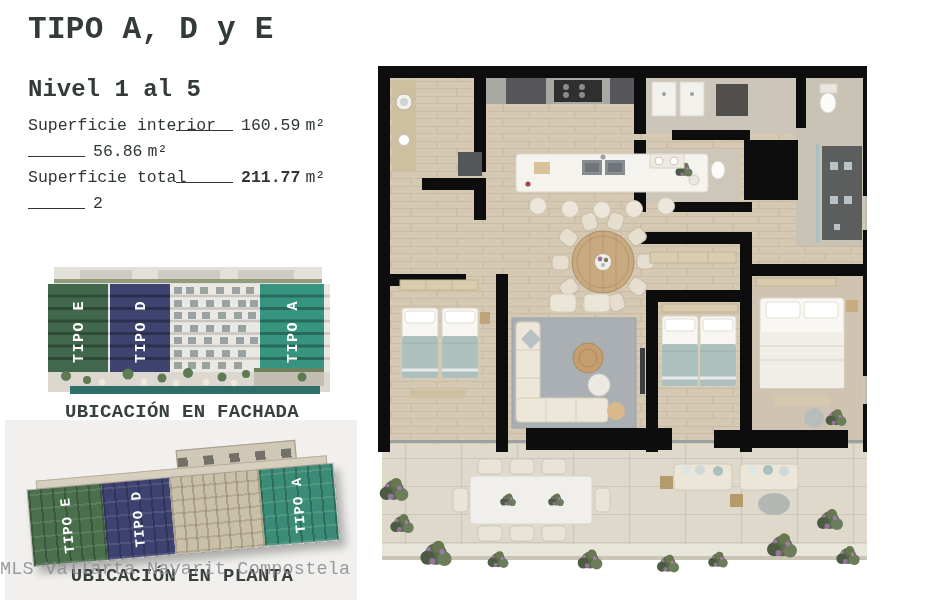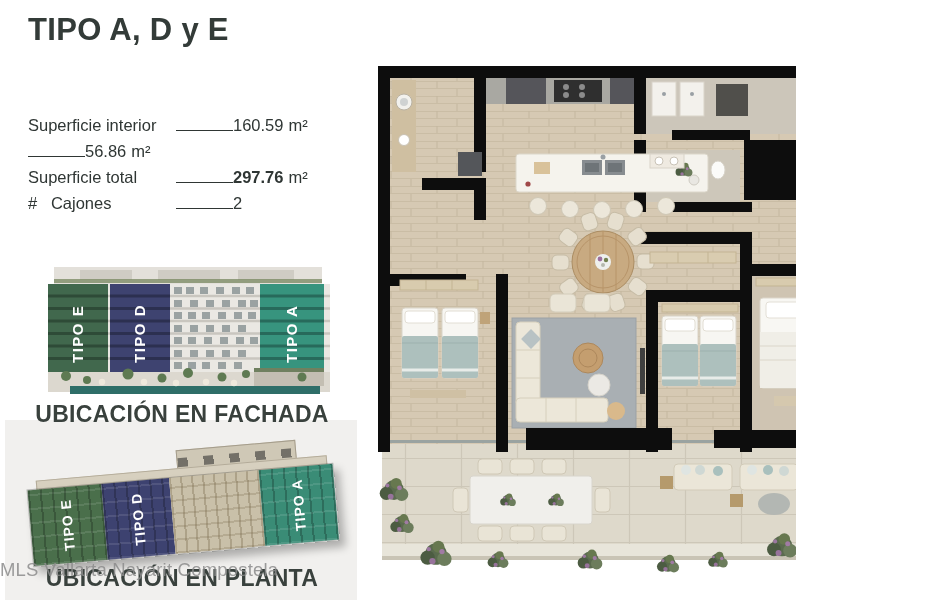--- a/index.html
+++ b/index.html
@@ -1,32 +1,32 @@
 <!DOCTYPE html>
 <html><head>
 <meta charset="utf-8">
 <style>
   html,body{margin:0;padding:0;background:#ffffff;}
-  .page{position:relative;width:796px;height:600px;background:#ffffff;overflow:hidden;
-        font-family:Liberation Sans, sans-serif;color:#2f3634;}
+  .page{position:relative;width:867px;height:600px;background:#ffffff;overflow:hidden;
+        font-family:Liberation Mono, monospace;color:#2f3634;}
 
   
   .title{position:absolute;left:28px;top:12px;font-size:31px;font-weight:800;
          color:#333b38;letter-spacing:.3px;}
   .subtitle{position:absolute;left:28px;top:76px;font-size:24px;font-weight:800;color:#333b38;}
   .specs{position:absolute;left:28px;top:109px;width:320px;}
   .spec-row{display:flex;align-items:flex-end;height:26px;font-size:16.5px;color:#2f3634;}
-  .spec-label{width:148px;white-space:pre;}
+  .spec-label{width:148px;white-space:pre;text-align:center;}
   .spec-line{width:57px;border-bottom:1.6px solid #2f3634;margin-bottom:4px;}
-  .spec-value{margin-left:0;}
+  .spec-value{margin-left:8px;}
   .spec-unit{margin-left:5px;margin-top:36px;}
   .spec-row.bold .spec-value{font-weight:800;}
 
   
-  .caption{position:absolute;left:6px;width:352px;text-align:center;font-size:23px;
+  .caption{position:absolute;left:6px;width:352px;text-align:center;font-size:19px;
            font-weight:800;color:#39413d;letter-spacing:.3px;z-index:4;}
   .caption-fachada{top:401px;}
   .caption-planta{top:565px;}
   .watermark{position:absolute;left:0;top:559px;font-size:18.5px;color:#8c8c8c;
              opacity:.85;letter-spacing:.2px;z-index:6;white-space:nowrap;}
 
   
   .facade-figure{position:absolute;left:40px;top:262px;width:296px;height:136px;}
 
   
@@ -55,41 +55,41 @@
   
   .floorplan{position:absolute;left:378px;top:66px;width:497px;height:522px;}
   .floorplan svg{display:block;width:100%;height:100%;}
 </style>
 </head>
 <body>
 
 <div class="page">
 
   <div class="title">TIPO A, D y E</div>
+  <div class="subtitle">Nivel 1 al 5</div>
 
   <div class="specs">
     <div class="spec-row">
       <span class="spec-label">Superficie interior</span>
       <span class="spec-line"></span>
       <span class="spec-value">160.59</span>
       <span class="spec-unit">m²</span>
     </div>
     <div class="spec-row">
       <span class="spec-line"></span>
       <span class="spec-value">56.86</span>
       <span class="spec-unit">m²</span>
     </div>
     <div class="spec-row bold">
       <span class="spec-label">Superficie total</span>
       <span class="spec-line"></span>
-      <span class="spec-value">297.76</span>
+      <span class="spec-value">211.77</span>
       <span class="spec-unit">m²</span>
     </div>
     <div class="spec-row">
-      <span class="spec-label">#&nbsp;&nbsp;&nbsp;Cajones</span>
       <span class="spec-line"></span>
       <span class="spec-value">2</span>
       <span class="spec-unit"></span>
     </div>
   </div>
 
   <div class="facade-figure">
     <svg viewBox="0 0 296 136">
 
       <rect x="14" y="5" width="268" height="17" fill="#e3e0da"></rect>

